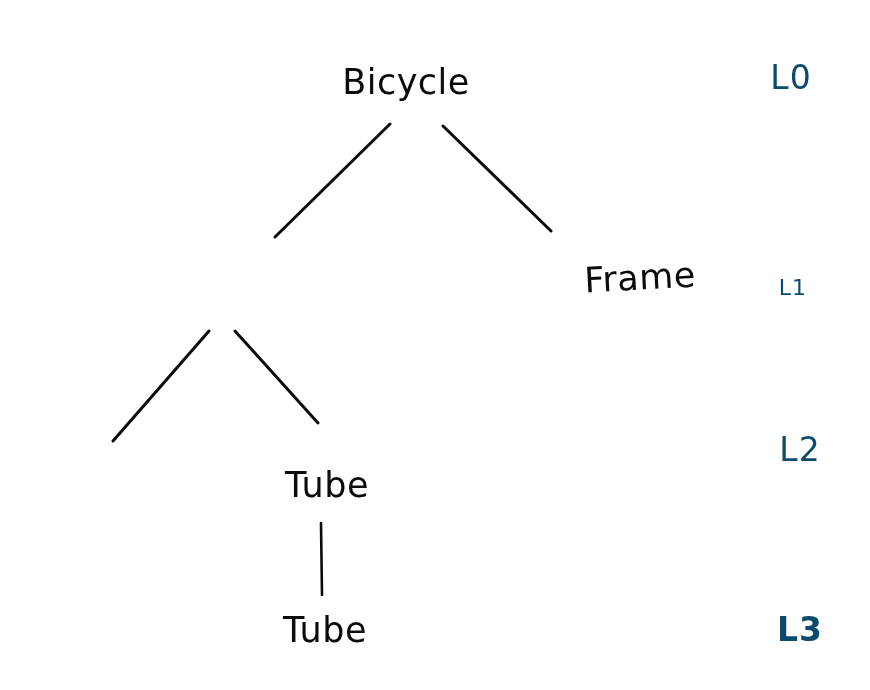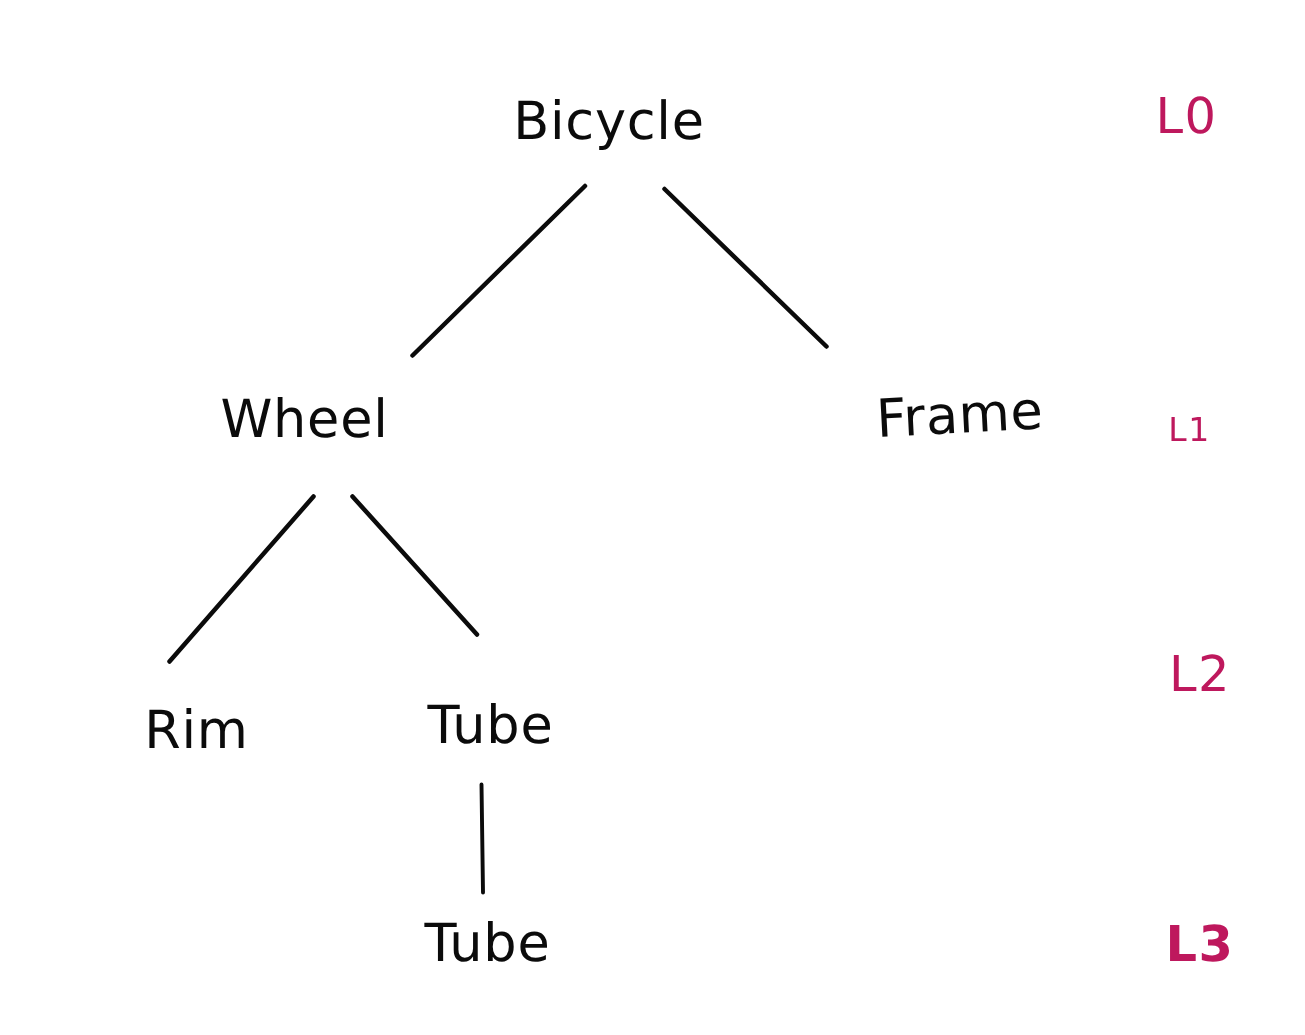--- a/index.html
+++ b/index.html
@@ -32,21 +32,21 @@
     color: #0b0b0b;
     font-family: "DejaVu Sans", sans-serif;
     font-weight: 400;
     letter-spacing: 0.5px;
     transform: translate(-50%, -50%);
     line-height: 1;
   }
   .level-label {
     position: absolute;
     white-space: nowrap;
-    color: #be185d;
+    color: #0c4a6e;
     font-family: "DejaVu Sans", sans-serif;
     font-weight: 400;
     letter-spacing: 1px;
     transform: translate(-50%, -50%);
     line-height: 1;
   }
   
   .hand {
     font-style: normal;
     transform-origin: center center;
@@ -73,25 +73,23 @@
       <line x1="390" y1="124" x2="275" y2="237"></line>
       <line x1="443" y1="126" x2="551" y2="231"></line>
       <line x1="209" y1="331" x2="113" y2="441"></line>
       <line x1="235" y1="331" x2="318" y2="423"></line>
       <line x1="321" y1="523" x2="322" y2="595" stroke-width="2.6"></line>
     </g>
   </svg>
 
   <div class="node-label hand n-bicycle">Bicycle</div>
 
-  <div class="node-label hand n-wheel">Wheel</div>
 
   <div class="node-label hand n-frame">Frame</div>
 
-  <div class="node-label hand n-rim">Rim</div>
 
   <div class="node-label hand n-tire">Tube</div>
 
   <div class="node-label hand n-tube">Tube</div>
 
   <div class="level-label hand lv-l0">L0</div>
 
   <div class="level-label hand lv-l1">L1</div>
 
   <div class="level-label hand lv-l2">L2</div>

